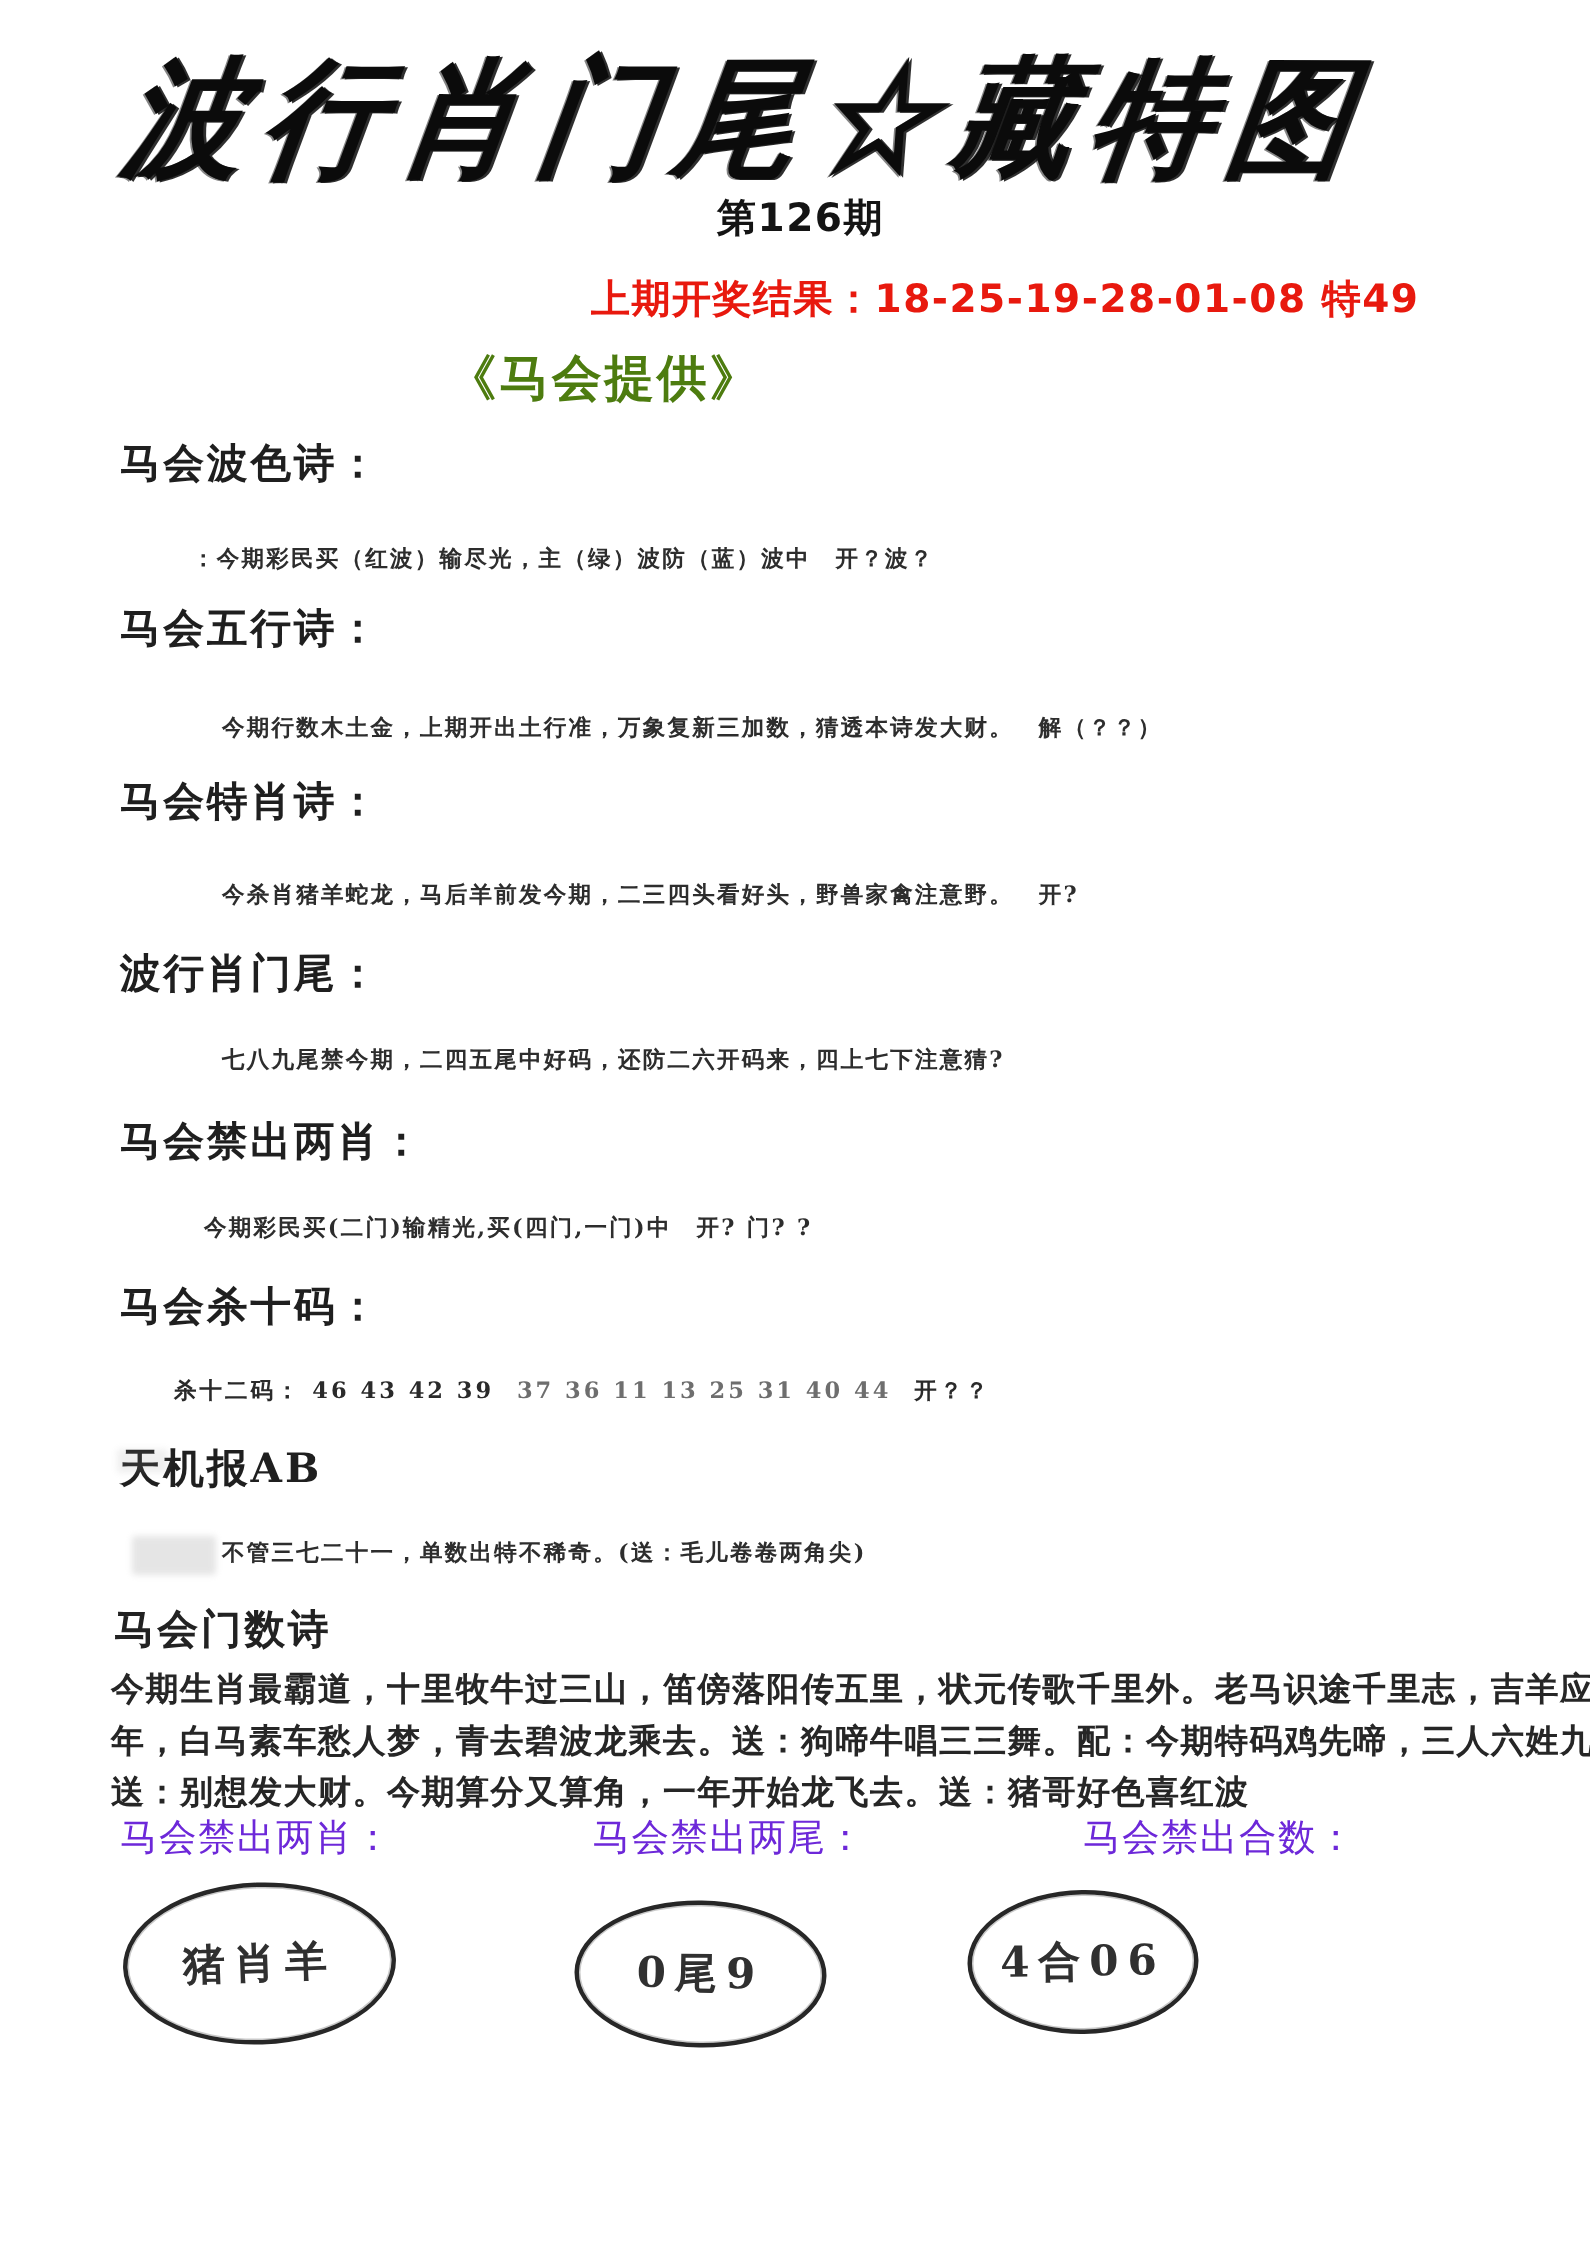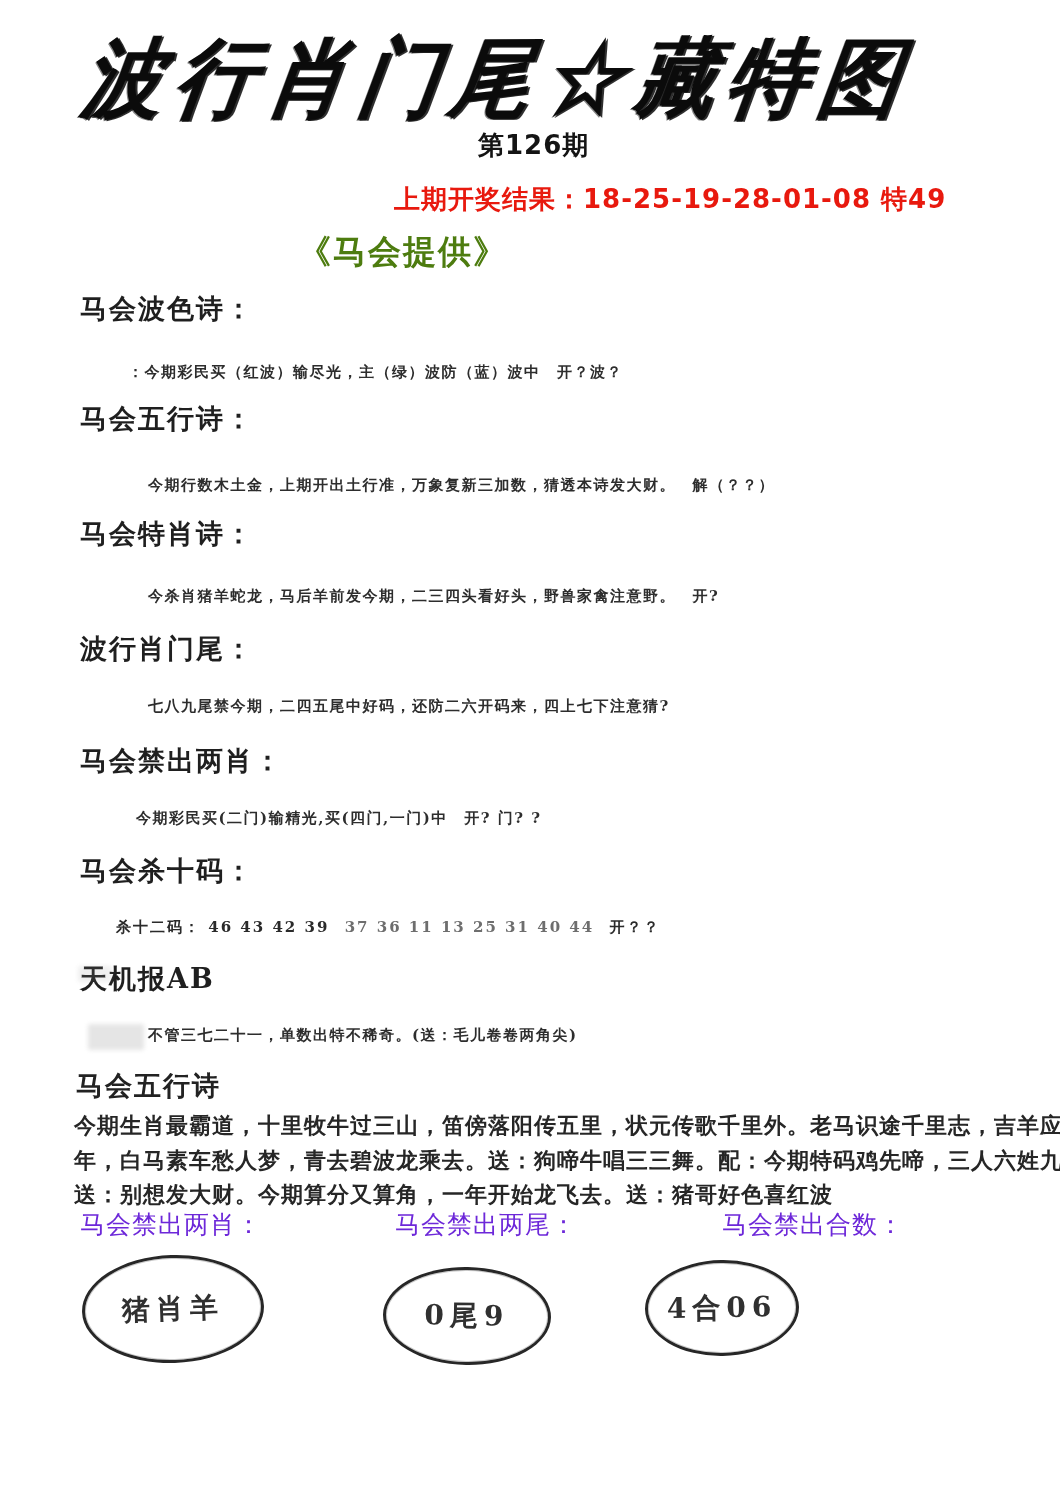--- a/index.html
+++ b/index.html
@@ -116,21 +116,21 @@
   <span class="gray" style="margin-right: 8px;">37 36 11 13 25 31 40 44</span>
   <span class="dark">开？？</span>
 </div>
 
 <h2 class="abs sec-head" style="top:961px;">天机报AB</h2>
 <div class="abs poem" style="left:148px; top:1026px;text-align:center;">不管三七二十一，单数出特不稀奇。(送：毛儿卷卷两角尖)</div>
 
 <div class="smudge" style="left:88px; top:1024px; width:56px; height:26px;"></div>
 <div class="smudge" style="left:78px; top:966px; width:34px; height:16px; opacity:.15;"></div>
 
-<div class="abs pj-head">马会五行诗</div>
+<div class="abs pj-head">马会门数诗</div>
 <div class="abs pj-line" style="top:1111px;">今期生肖最霸道，十里牧牛过三山，笛傍落阳传五里，状元传歌千里外。老马识途千里志，吉羊应运二十</div>
 <div class="abs pj-line" style="top:1146px;">年，白马素车愁人梦，青去碧波龙乘去。送：狗啼牛唱三三舞。配：今期特码鸡先啼，三人六姓九兄弟。</div>
 <div class="abs pj-line" style="top:1180px;">送：别想发大财。今期算分又算角，一年开始龙飞去。送：猪哥好色喜红波</div>
 
 <div class="abs forbid-head" style="left:80px;  top:1208px;">马会禁出两肖：</div>
 <div class="abs forbid-head" style="left:395px; top:1208px;">马会禁出两尾：</div>
 <div class="abs forbid-head" style="left:722px; top:1208px;">马会禁出合数：</div>
 
 <div class="oval oval-1">
   <span>猪肖羊</span>

